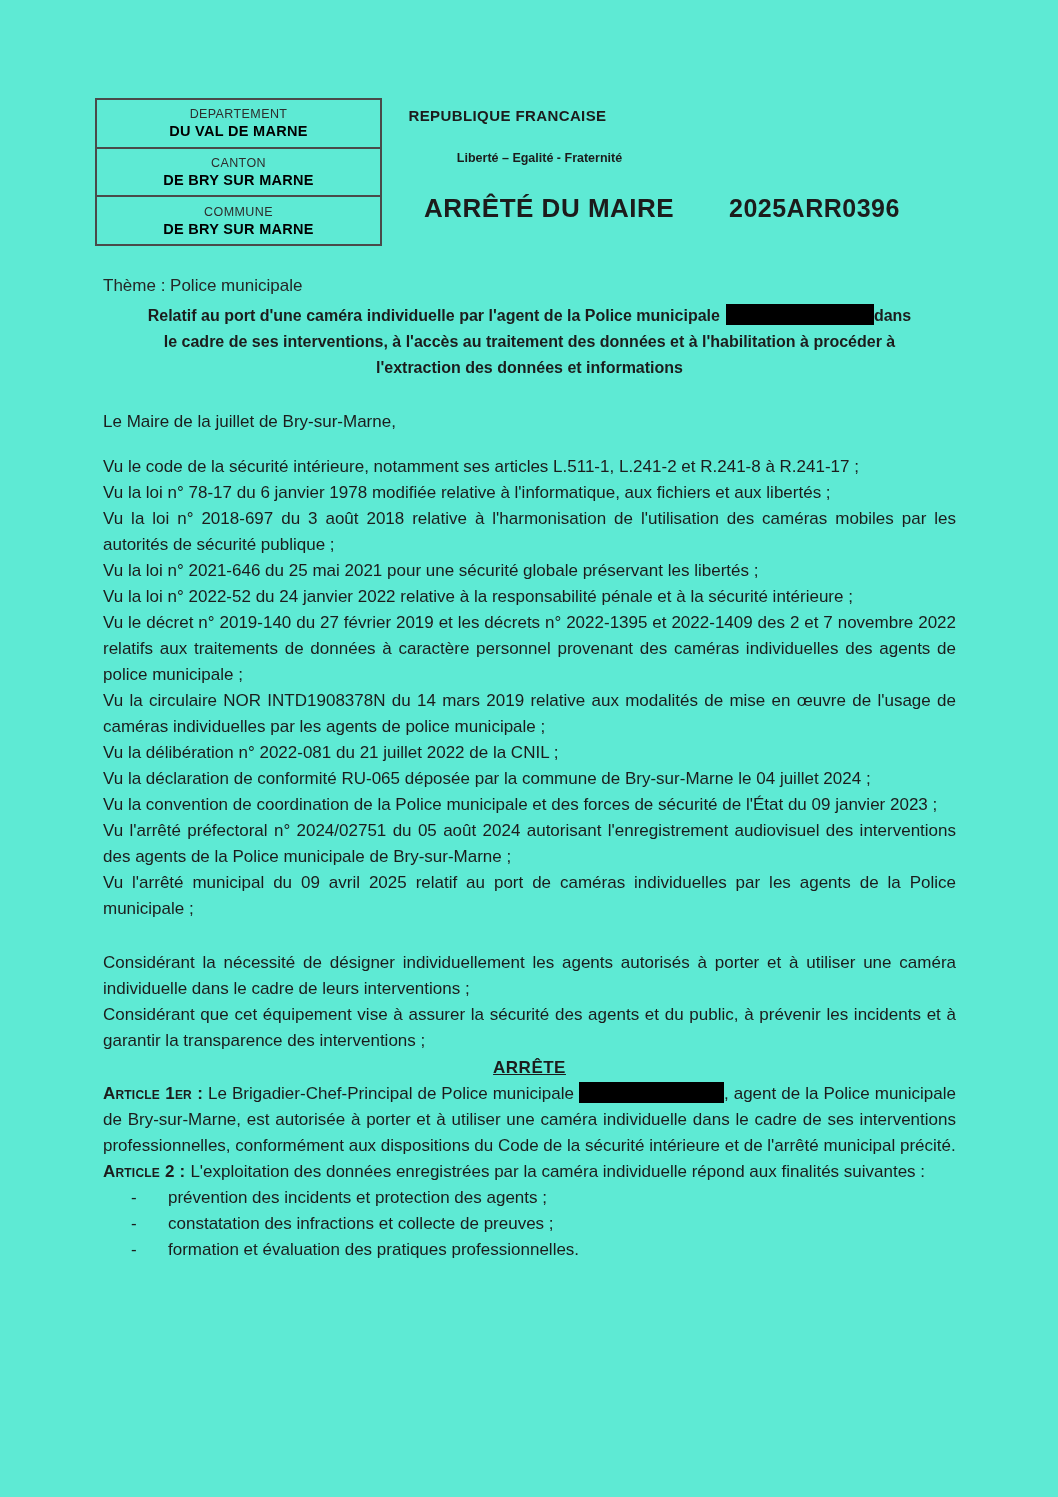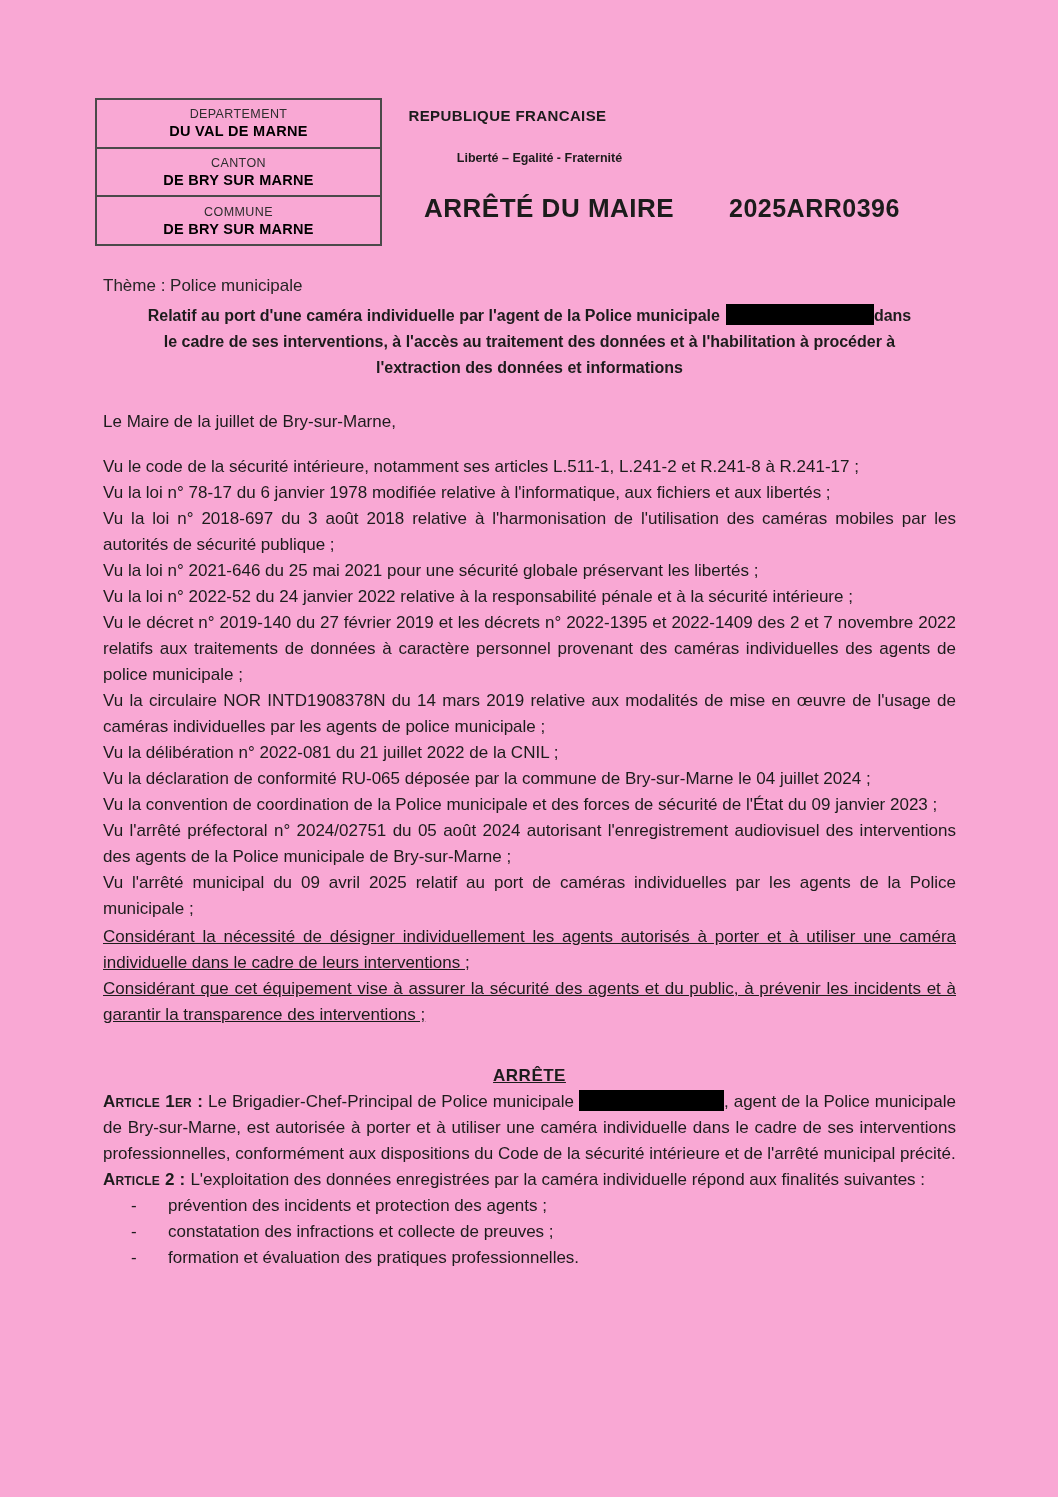--- a/index.html
+++ b/index.html
@@ -1,17 +1,17 @@
 <!DOCTYPE html>
 <html><head>
 <meta charset="utf-8">
 <style>
   html,body { margin:0; padding:0; background:#e8e8e8; }
   .page {
-    position:relative; width:1058px; height:1497px; background:#f9a8d4;
+    position:relative; width:1058px; height:1497px; background:#5eead4;
     margin:0 auto; overflow:hidden;
     font-family:"Liberation Sans", sans-serif; color:#1c1c1c;
   }
   
   .admin-box {
     position:absolute; left:95px; top:98px; width:287px; height:148px;
     border:2px solid #4a4a4a; box-sizing:border-box;
     display:flex; flex-direction:column;
   }
   .admin-row {
@@ -39,23 +39,23 @@
   .content p { margin:0; }
 
   .title { text-align:center; font-weight:bold; font-size:16px; line-height:26px; }
   .title-line { white-space:nowrap; }
 
   .redact { display:inline-block; background:#000; height:21px; vertical-align:-4px; }
   .redact-title { width:148px; margin-left:6px; }
   .redact-a1    { width:145px; margin-left:5px; }
 
   .salutation { margin-top:28px !important; margin-bottom:19px !important; }
-  .considerant-block { margin-top:2px;text-decoration:underline; }
+  .considerant-block { margin-top:28px; }
 
-  .arrete { text-align:center; font-weight:bold; font-size:17px; margin-top:35px; }
+  .arrete { text-align:center; font-weight:bold; font-size:17px; margin-top:1px; }
   .arrete-text { text-decoration:underline; letter-spacing:0.5px; }
 
   .article-1 { margin-top:19px; }
   .article-2 { margin-top:14px; }
   .art-label { font-weight:bold; font-variant:small-caps; letter-spacing:0.2px; margin-right:5px; }
 
   .dash-item { position:relative; padding-left:65px; text-align:left; }
   .dash-item::before { content:"-"; position:absolute; left:28px; }
 </style>
 </head>

